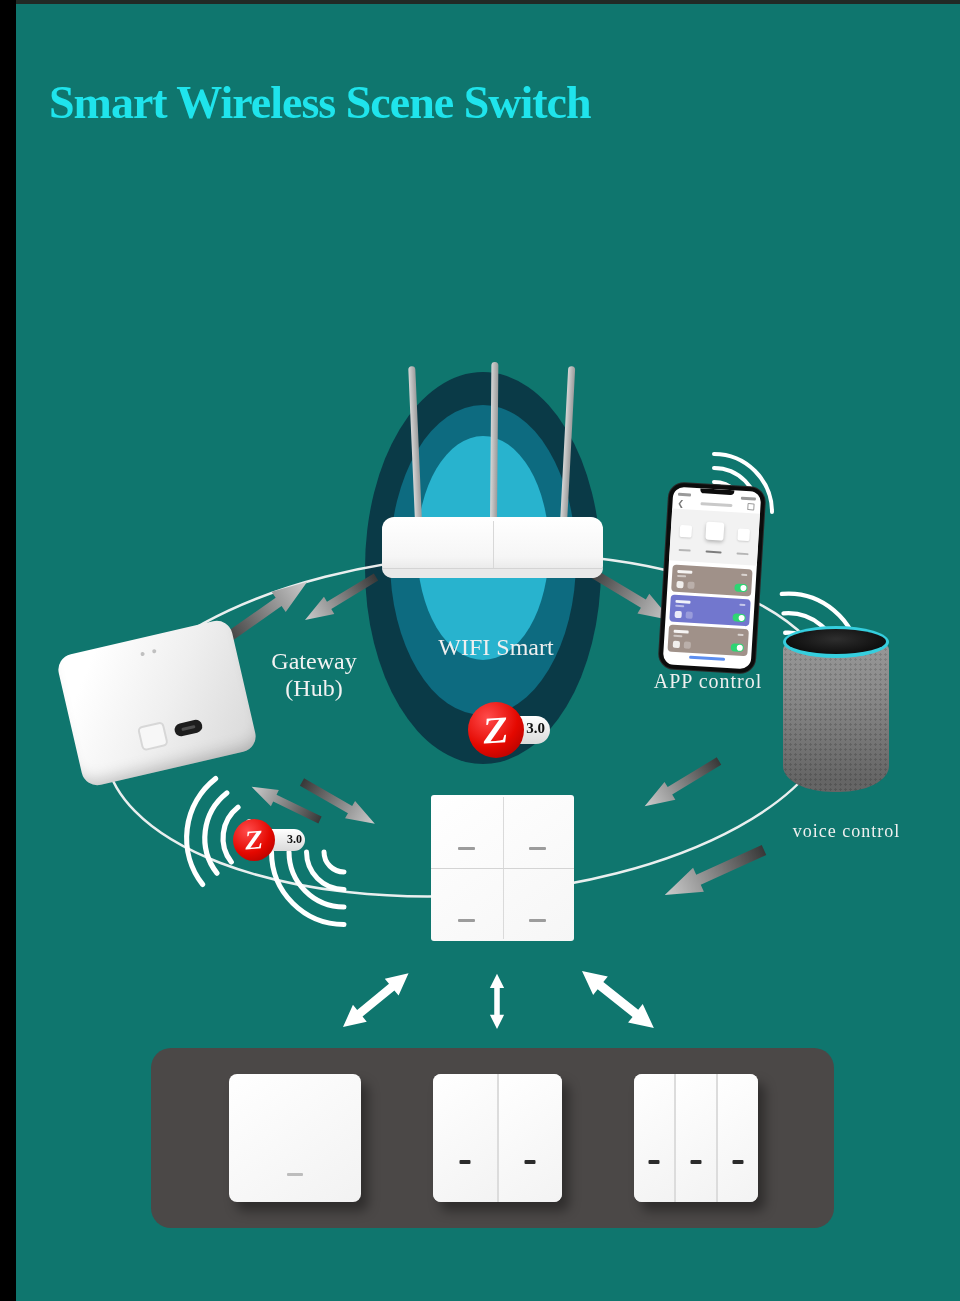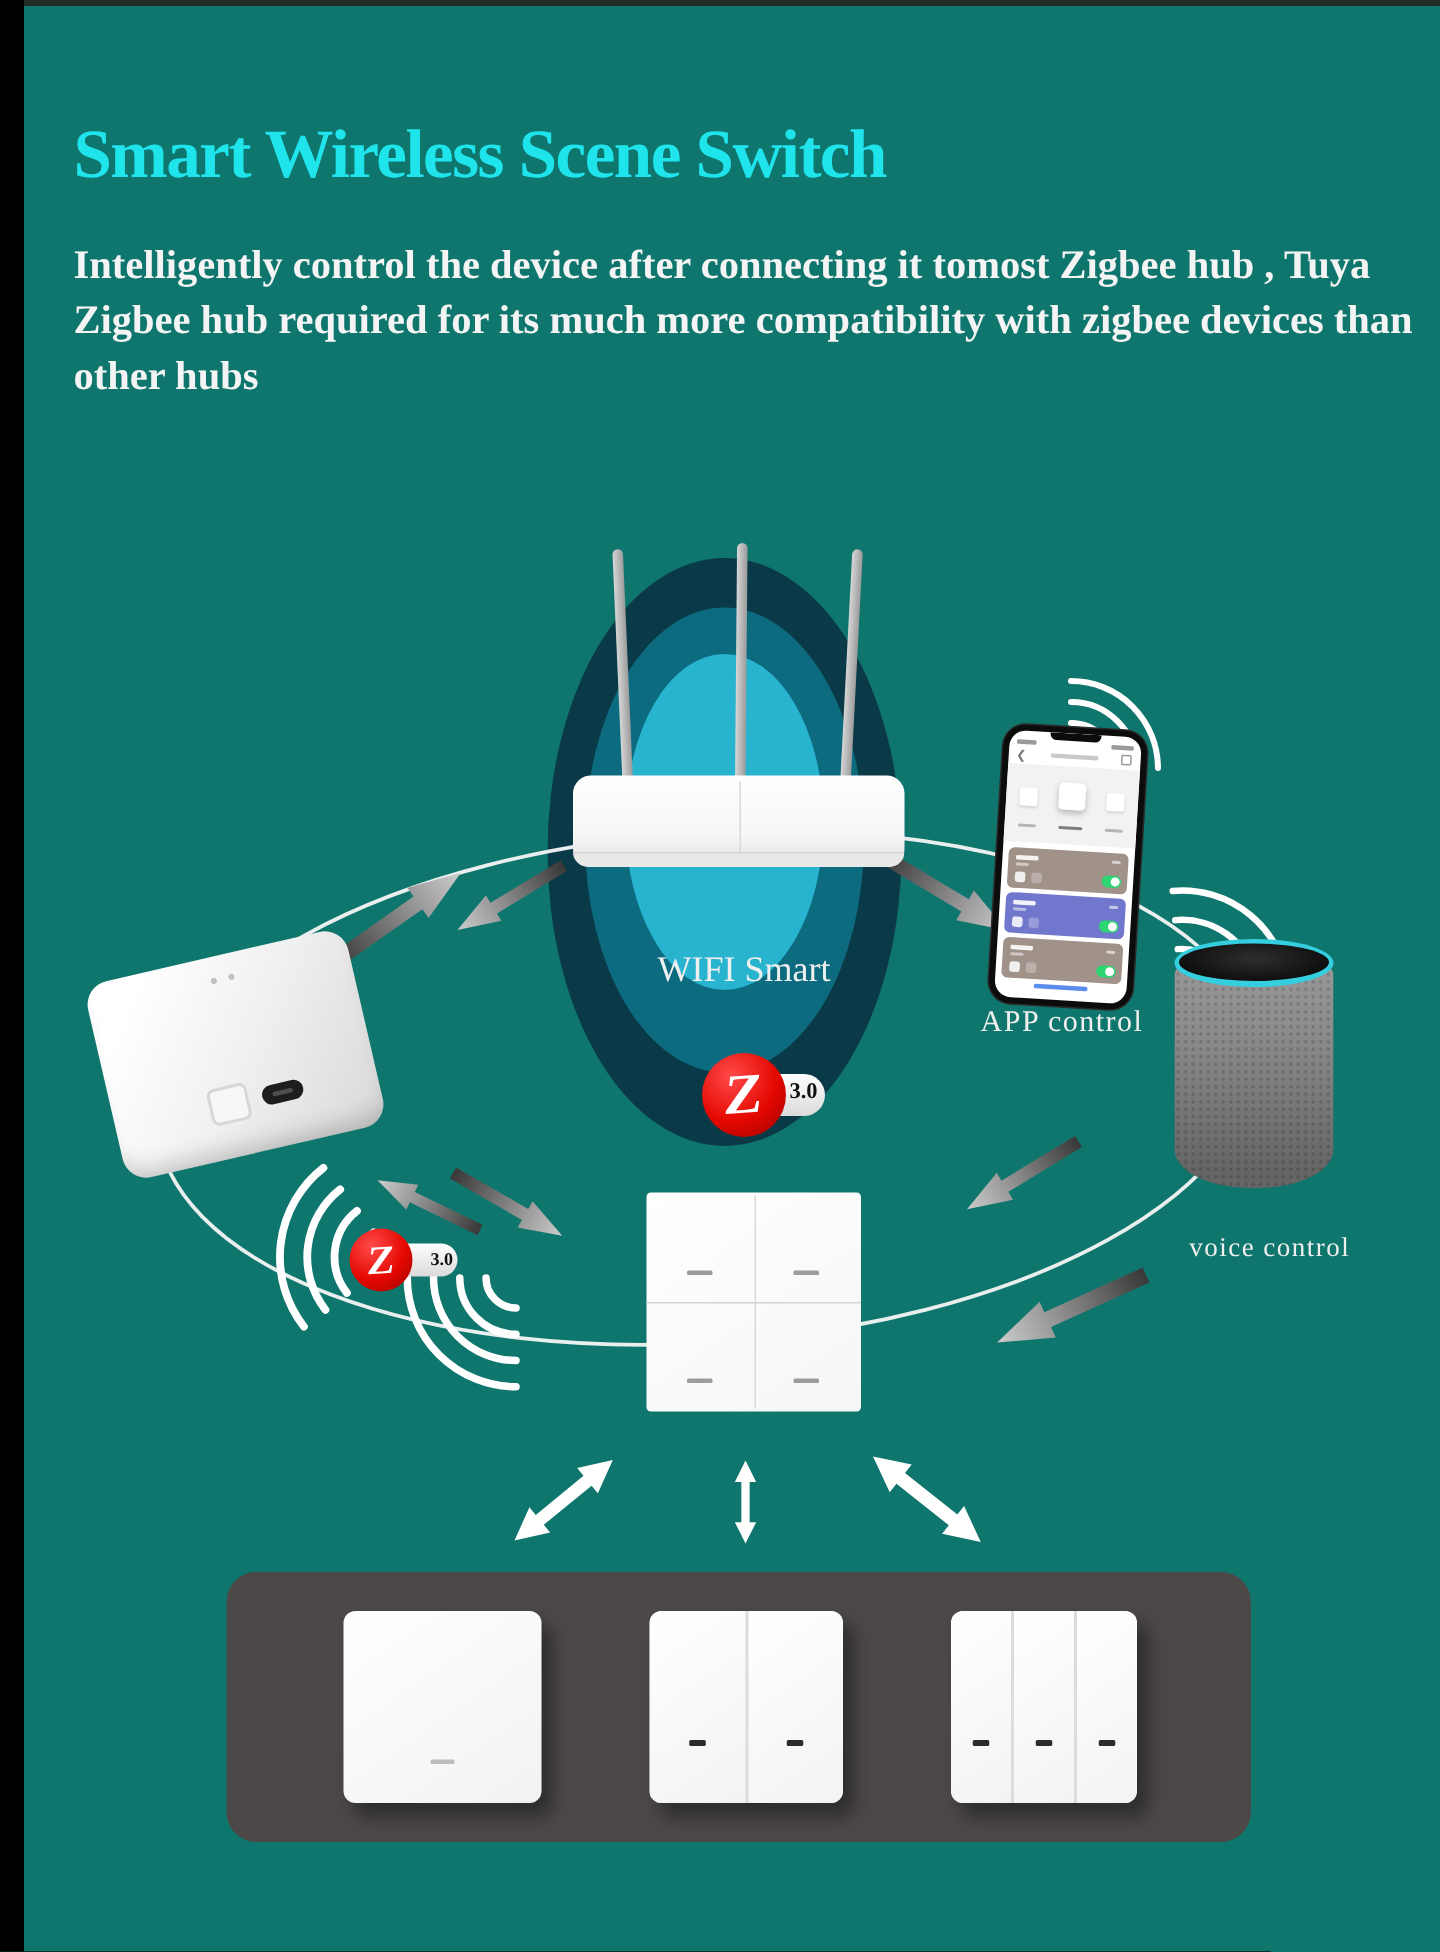--- a/index.html
+++ b/index.html
@@ -132,21 +132,20 @@
   .ws-col .ws-dash{left:50%;transform:translateX(-50%);top:86px;width:11px;height:3.5px;background:#2b2b2b;}
 </style>
 </head>
 <body>
 
 <div id="stage">
 
   <div class="abs" id="top-strip"></div>
 
   <div class="abs" id="page-title">Smart Wireless Scene Switch</div>
-  <div class="abs" id="page-desc">Intelligently control the device after connecting it tomost Zigbee hub , Tuya Zigbee hub required for its much more compatibility with zigbee devices than other hubs</div>
 
   <div class="abs ring" id="ring-outer"></div>
   <div class="abs ring" id="ring-mid"></div>
   <div class="abs ring" id="ring-inner"></div>
 
   <svg class="abs" id="net-svg" viewBox="0 0 960 1301">
     <defs>
       <linearGradient id="ag" x1="0" y1="0" x2="1" y2="0">
         <stop offset="0" stop-color="#383838"></stop>
           <stop offset="1" stop-color="#cdcdcd"></stop>
@@ -197,20 +196,24 @@
   <div class="abs antenna" id="antenna-3"></div>
   <div class="abs" id="router-body"></div>
   <div class="abs" id="router-label">WIFI Smart</div>
 
   <div class="abs" id="gateway">
     <div class="abs" id="gateway-box"></div>
     <div class="abs gw-dot" id="gw-dot-1"></div>
     <div class="abs gw-dot" id="gw-dot-2"></div>
     <div class="abs" id="gw-button"></div>
     <div class="abs" id="gw-usb"></div>
+  </div>
+  <div class="abs" id="gateway-label">
+    <div>Gateway</div>
+    <div>(Hub)</div>
   </div>
 
   <div class="abs" id="phone">
     <div class="abs" id="phone-frame"></div>
     <div class="abs" id="phone-screen">
       <div id="ph-notch"></div>
       <div class="ph-bar" id="ph-status-l"></div>
       <div class="ph-bar" id="ph-status-r"></div>
       <div id="ph-back">❮</div>
       <div id="ph-title-bar"></div>

